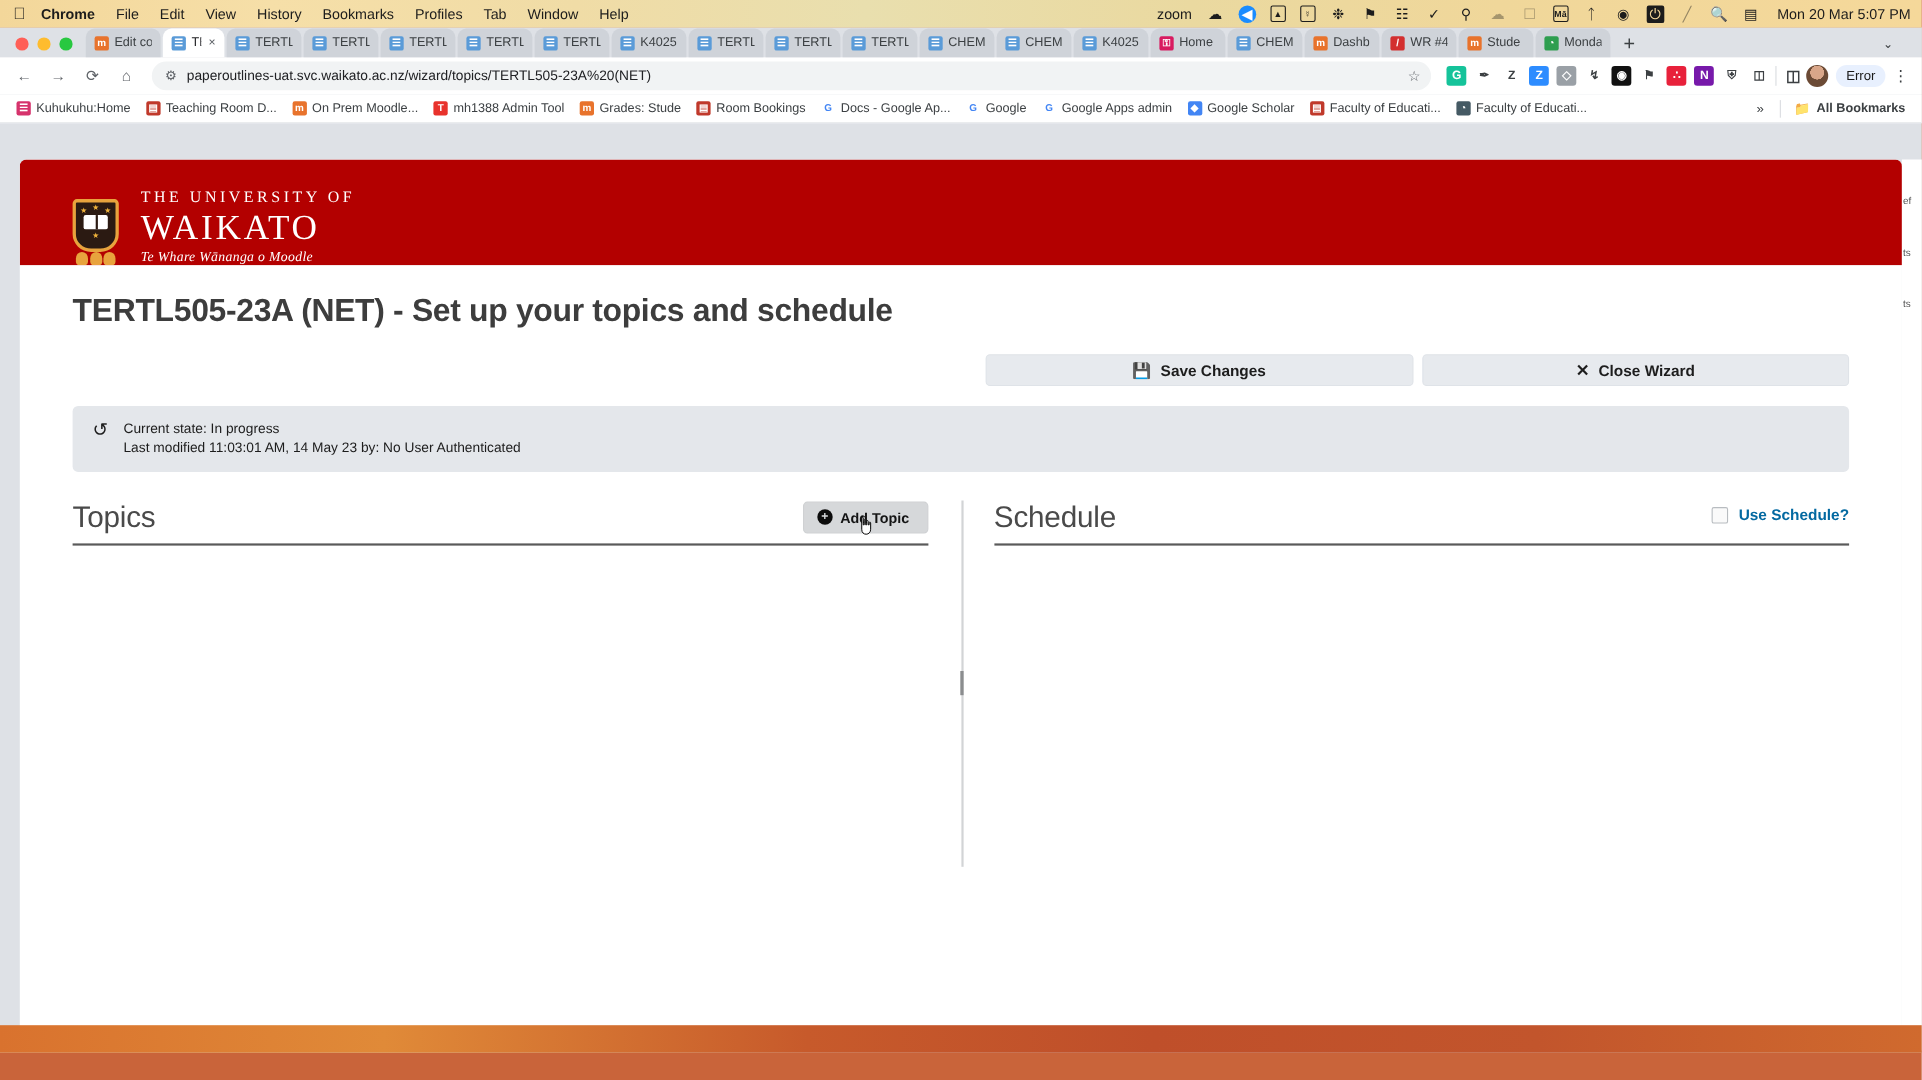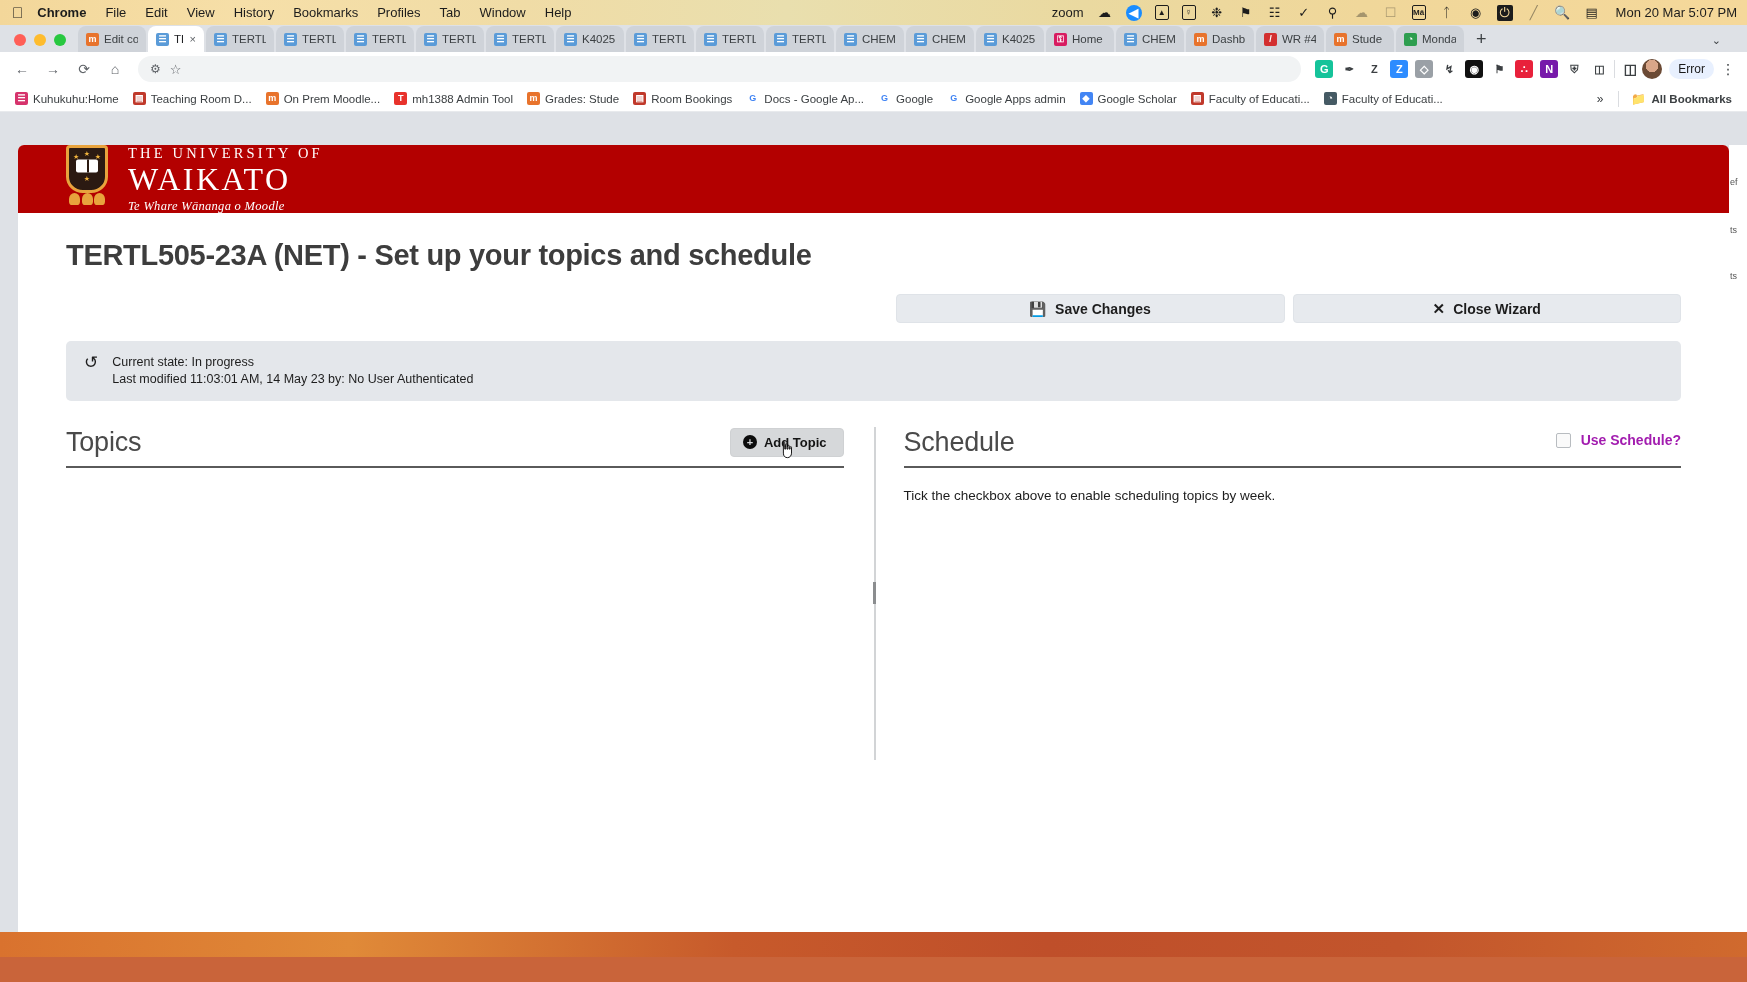--- a/index.html
+++ b/index.html
@@ -167,23 +167,23 @@
   
   .viewport {
     position: absolute;
     top: 120px; left: 18px;
     width: 1711px; height: 810px;
     background: #fff;
     border-radius: 6px 6px 0 0;
     overflow: hidden;
   }
   .wk-header {
-    height: 68px;
+    height: 96px;
     background: #b30000;
-    display: flex; align-items: flex-start;
+    display: flex; align-items: flex-end;
     padding-left: 48px;
   }
   .crest {
     width: 44px; height: 60px;
     position: relative;
     flex: none;
     margin-right: 18px;
   }
   .crest .shield {
     width: 42px; height: 48px;
@@ -288,21 +288,21 @@
     width: 16px; height: 18px;
     pointer-events: none;
   }
   .chk-row { display: flex; align-items: center; gap: 10px; padding-bottom: 4px; }
   .chk {
     width: 15px; height: 15px;
     border: 1.5px solid #b8bcc0;
     border-radius: 2px;
     background: #fafafa;
   }
-  .chk-label { font-size: 14px; font-weight: bold; color: #a21caf; }
+  .chk-label { font-size: 14px; font-weight: bold; color: #0369a1; }
   .hint { font-size: 13.5px; color: #1d1d1d; margin-top: 20px; }
   .col-divider {
     position: absolute;
     left: 50%;
     top: 0;
     width: 2px;
     height: 333px;
     background: #d2d4d6;
   }
   .scroll-nub {
@@ -462,20 +462,21 @@
     <span class="chev">⌄</span>
   </div>
 
   <div class="toolbar">
     <span class="tb-btn">←</span>
     <span class="tb-btn">→</span>
     <span class="tb-btn">⟳</span>
     <span class="tb-btn">⌂</span>
     <div class="omnibox">
       <span style="font-size:12px;color:#5f6368;">⚙</span>
+      <span class="url" title="Search Google or type a URL">paperoutlines-uat.svc.waikato.ac.nz/wizard/topics/TERTL505-23A%20(NET)</span>
       <span class="star">☆</span>
     </div>
     <div class="ext-row" id="ext-row">
         <span class="ext" style="background: rgb(21, 195, 154); color: rgb(255, 255, 255);">G</span>
         <span class="ext" style="background: rgb(255, 255, 255); color: rgb(60, 64, 67);">✒</span>
         <span class="ext" style="background: rgb(255, 255, 255); color: rgb(60, 64, 67);">Z</span>
         <span class="ext" style="background: rgb(45, 140, 255); color: rgb(255, 255, 255);">Z</span>
         <span class="ext" style="background: rgb(154, 160, 166); color: rgb(255, 255, 255);">◇</span>
         <span class="ext" style="background: rgb(255, 255, 255); color: rgb(60, 64, 67);">↯</span>
         <span class="ext" style="background: rgb(17, 17, 17); color: rgb(255, 255, 255);">◉</span>
@@ -622,20 +623,19 @@
         </div>
 
         <div class="col right">
           <div class="col-head">
             <span class="col-title">Schedule</span>
             <span class="chk-row">
               <span class="chk"></span>
               <span class="chk-label">Use Schedule?</span>
             </span>
           </div>
-          <div class="hint">Tick the checkbox above to enable scheduling topics by week.</div>
         </div>
       </div>
     </div>
   </div>
 
   <div class="bottom-bar"></div>
 </div>
 
 </body></html>

